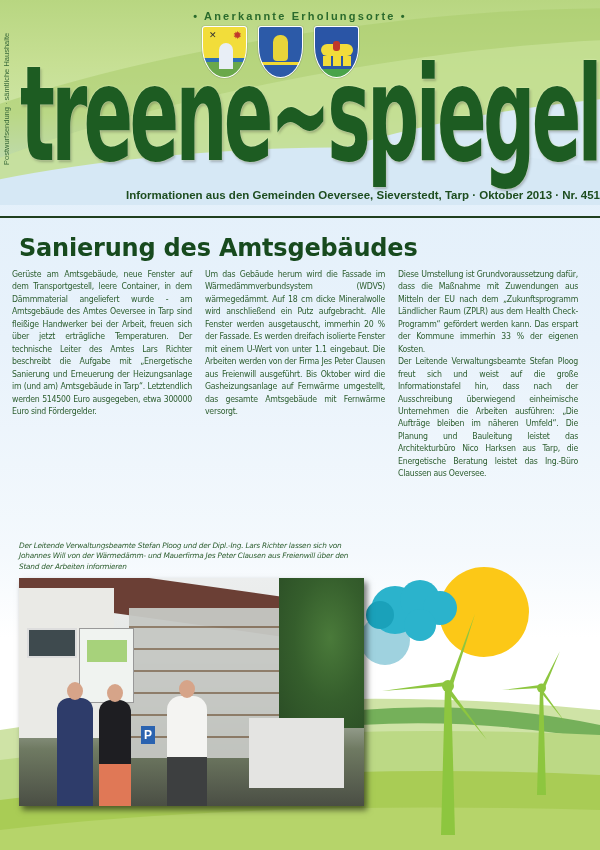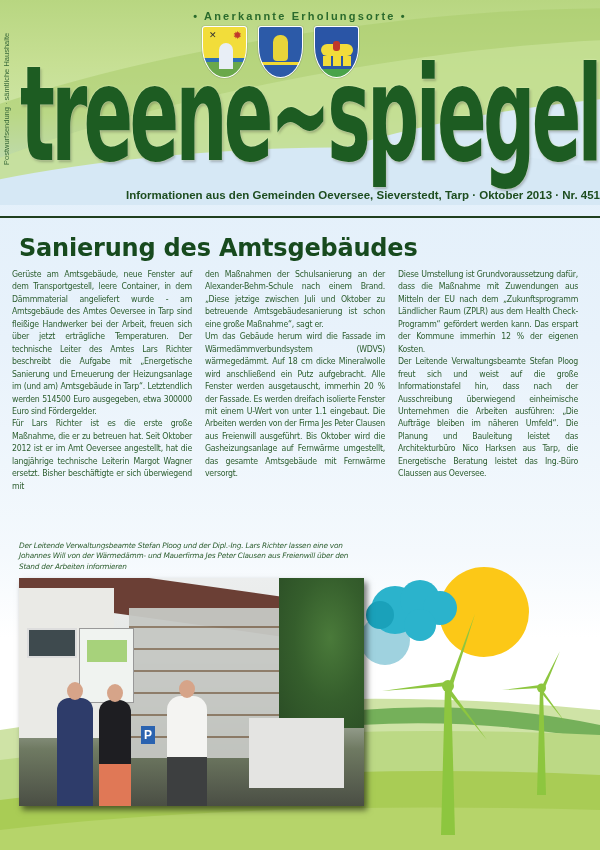--- a/index.html
+++ b/index.html
@@ -130,28 +130,26 @@
   <div class="side-label">Postwurfsendung · sämtliche Haushalte</div>
   <div class="subtitle">Informationen aus den Gemeinden Oeversee, Sieverstedt, Tarp · Oktober 2013 · Nr. 451</div>
 </div>
 <div class="rule"></div>
 
 <h1 class="headline">Sanierung des Amtsgebäudes</h1>
 
 <div class="columns">
   <div class="col">
     <p>Gerüste am Amtsgebäude, neue Fenster auf dem Transportgestell, leere Container, in dem Dämmmaterial angeliefert wurde - am Amtsgebäude des Amtes Oeversee in Tarp sind fleißige Handwerker bei der Arbeit, freuen sich über jetzt erträgliche Temperaturen. Der technische Leiter des Amtes Lars Richter beschreibt die Aufgabe mit „Energetische Sanierung und Erneuerung der Heizungsanlage im (und am) Amtsgebäude in Tarp“. Letztendlich werden 514500 Euro ausgegeben, etwa 300000 Euro sind Fördergelder.</p>
-    <p>Für Lars Richter ist es die erste große Maßnahme, die er zu betreuen hat. Seit Oktober 2012 ist er im Amt Oeversee angestellt, hat die langjährige technische Leiterin Margot Wagner ersetzt. Bisher beschäftigte er sich überwiegend mit</p>
   </div>
   <div class="col">
-    <p>den Maßnahmen der Schulsanierung an der Alexander-Behm-Schule nach einem Brand. „Diese jetzige zwischen Juli und Oktober zu betreuende Amtsgebäudesanierung ist schon eine große Maßnahme“, sagt er.</p>
     <p>Um das Gebäude herum wird die Fassade im Wärmedämmverbundsystem (WDVS) wärmegedämmt. Auf 18 cm dicke Mineralwolle wird anschließend ein Putz aufgebracht. Alle Fenster werden ausgetauscht, immerhin 20 % der Fassade. Es werden dreifach isolierte Fenster mit einem U-Wert von unter 1.1 eingebaut. Die Arbeiten werden von der Firma Jes Peter Clausen aus Freienwill ausgeführt. Bis Oktober wird die Gasheizungsanlage auf Fernwärme umgestellt, das gesamte Amtsgebäude mit Fernwärme versorgt.</p>
   </div>
   <div class="col">
-    <p>Diese Umstellung ist Grundvoraussetzung dafür, dass die Maßnahme mit Zuwendungen aus Mitteln der EU nach dem „Zukunftsprogramm Ländlicher Raum (ZPLR) aus dem Health Check-Programm“ gefördert werden kann. Das erspart der Kommune immerhin 12 % der eigenen Kosten.</p>
+    <p>Diese Umstellung ist Grundvoraussetzung dafür, dass die Maßnahme mit Zuwendungen aus Mitteln der EU nach dem „Zukunftsprogramm Ländlicher Raum (ZPLR) aus dem Health Check-Programm“ gefördert werden kann. Das erspart der Kommune immerhin 33 % der eigenen Kosten.</p>
     <p>Der Leitende Verwaltungsbeamte Stefan Ploog freut sich und weist auf die große Informationstafel hin, dass nach der Ausschreibung überwiegend einheimische Unternehmen die Arbeiten ausführen: „Die Aufträge bleiben im näheren Umfeld“. Die Planung und Bauleitung leistet das Architekturbüro Nico Harksen aus Tarp, die Energetische Beratung leistet das Ing.-Büro Claussen aus Oeversee.</p>
   </div>
 </div>
 
 <svg class="illus" viewBox="0 0 600 290">
   <path d="M0 170 Q300 120 600 150 L600 290 L0 290 Z" fill="#cfe3a6"></path>
   <path d="M360 150 Q480 140 600 165 L600 180 Q480 158 360 165 Z" fill="#4f9a3a" opacity=".7"></path>
   <path d="M0 200 Q300 160 600 175 L600 290 L0 290 Z" fill="#bcd985"></path>
   <path d="M0 240 Q300 200 600 215 L600 290 L0 290 Z" fill="#a9cc55"></path>
   <path d="M0 270 Q250 240 600 250 L600 290 L0 290 Z" fill="#b6d46a"></path>
@@ -173,21 +171,21 @@
   </g>
   <g fill="#8dc63f">
     <polygon points="540,128 543,128 546,235 537,235"></polygon>
     <circle cx="541.5" cy="128" r="4.5"></circle>
     <path d="M541 128 L560 91 L544 130 Z"></path>
     <path d="M541 128 L502 130 L540 125 Z"></path>
     <path d="M541 128 L565 162 L539 130 Z"></path>
   </g>
 </svg>
 
-<div class="caption">Der Leitende Verwaltungsbeamte Stefan Ploog und der Dipl.-Ing. Lars Richter lassen eine von Johannes Will von der Wärmedämm- und Mauerfirma Jes Peter Clausen aus Freienwill über den Stand der Arbeiten informieren</div>
+<div class="caption">Der Leitende Verwaltungsbeamte Stefan Ploog und der Dipl.-Ing. Lars Richter lassen sich von Johannes Will von der Wärmedämm- und Mauerfirma Jes Peter Clausen aus Freienwill über den Stand der Arbeiten informieren</div>
 
 <div class="photo">
   <div class="ph-roof"></div>
   <div class="ph-left"></div>
   <div class="ph-win"></div>
   <div class="ph-scaffold"></div>
   <div class="ph-tree"></div>
   <div class="ph-wall"></div>
   <div class="ph-sign"></div>
   <div class="ph-sign-green"></div>

